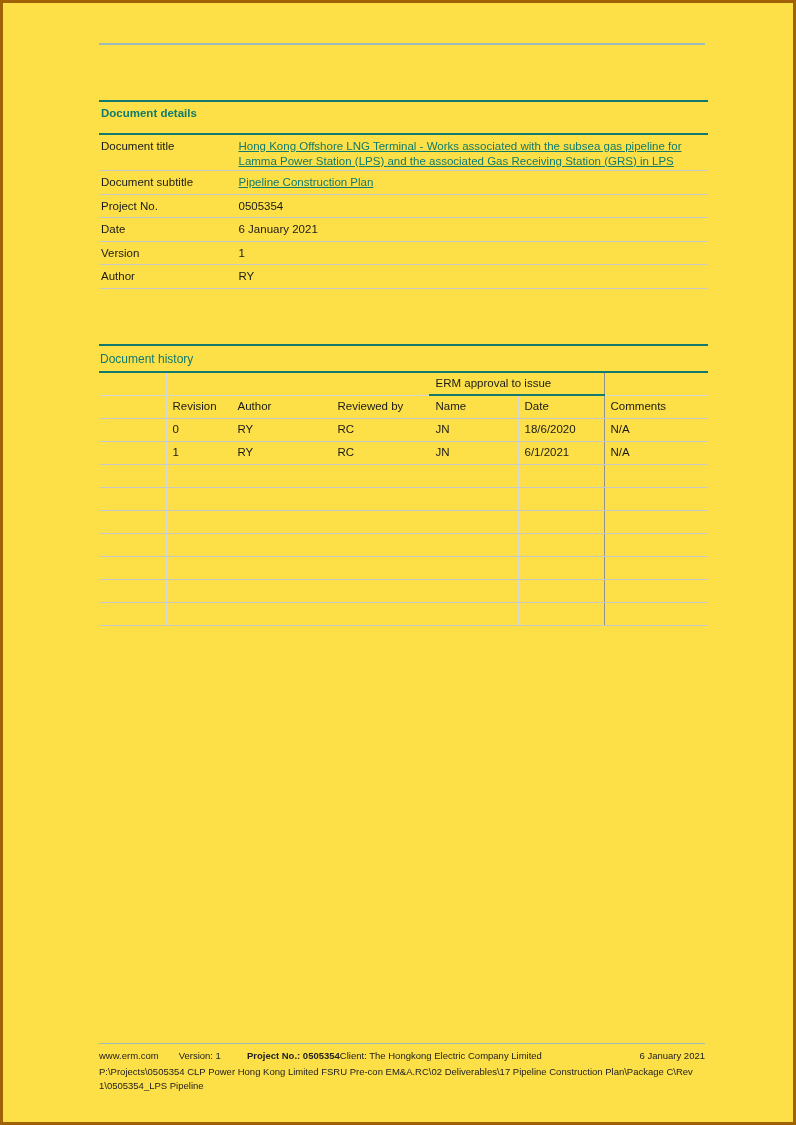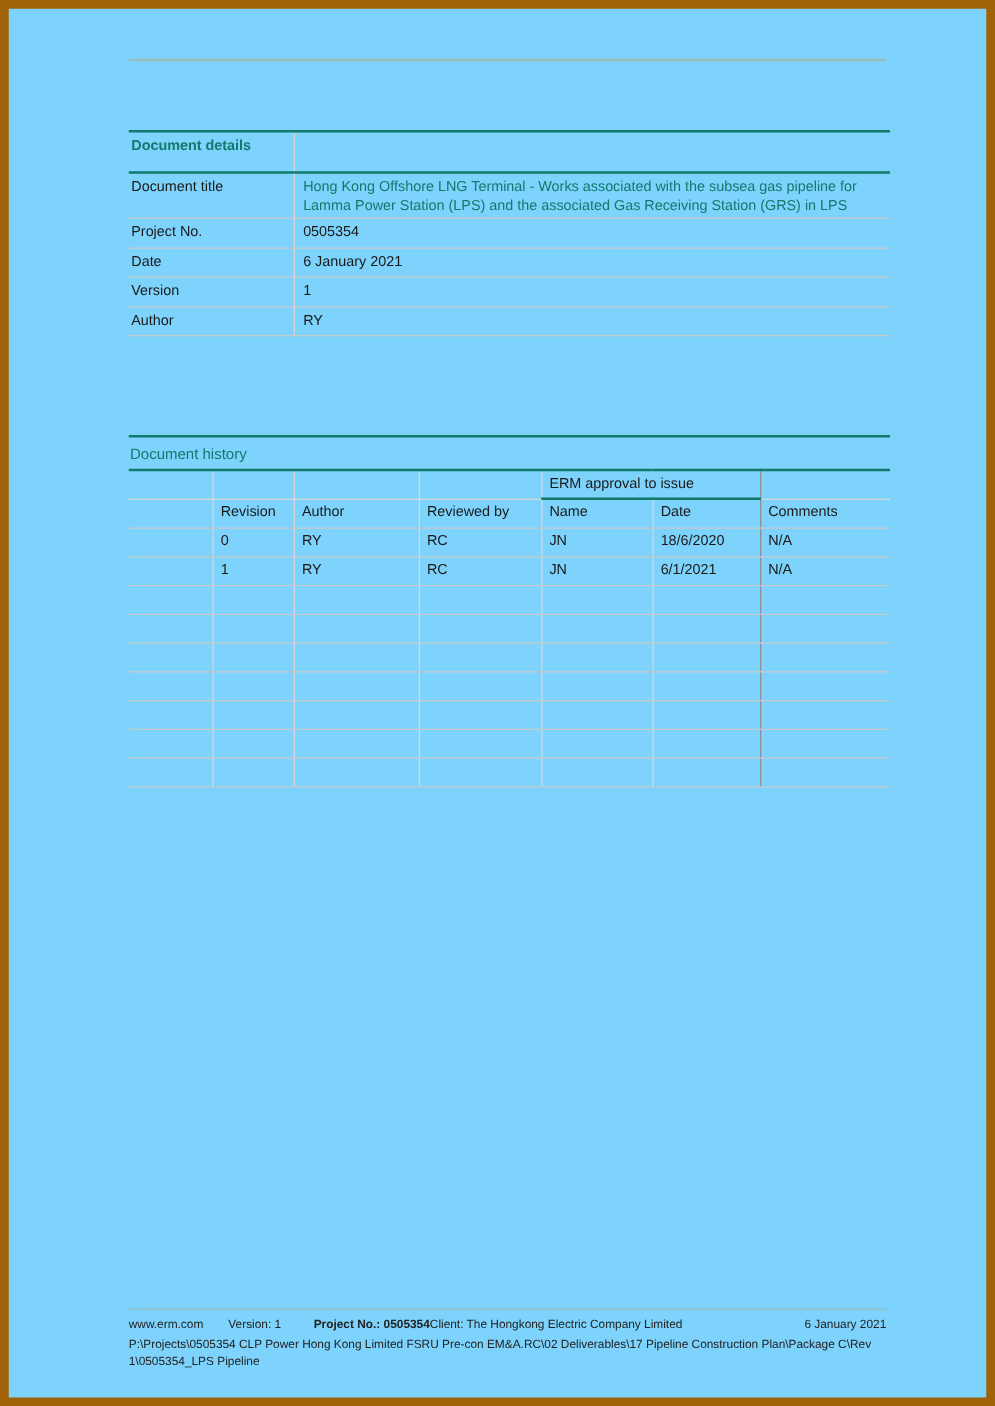--- a/index.html
+++ b/index.html
@@ -12,40 +12,40 @@
     --ink:#1a1a1a;
   }
   *{box-sizing:border-box;margin:0;padding:0;}
   html,body{background:#fff;}
   body{
     width:796px;height:1125px;position:relative;
     font-family:"Liberation Sans","DejaVu Sans",sans-serif;
     color:var(--ink);
   }
   .page{
-    position:absolute;inset:0;background:#7dd3fc;
-    border:7px solid #a16207;
+    position:absolute;inset:0;background:#fde047;
+    border:3px solid #a16207;
   }
   .top-rule{
     position:absolute;left:96px;top:40px;width:606px;height:2px;
     background:var(--rule-light);
   }
 
   
   .details-wrap{position:absolute;left:96px;top:97px;width:609px;}
   table{border-collapse:collapse;table-layout:fixed;width:609px;}
   td{vertical-align:top;overflow:hidden;}
 
   .details-table{border-top:2px solid var(--teal);}
   .details-table .d-label{width:132px;border-right:1px solid var(--vline);padding:4px 4px 2px 2px;}
   .details-table .d-value{width:477px;padding:4px 6px 2px 7px;}
   .details-table td{font-size:11.5px;line-height:14.5px;border-bottom:1px solid var(--hline);height:23.5px;}
   .details-table thead td{border-bottom:2px solid var(--teal);height:33px;}
   .d-header{color:var(--teal);font-weight:bold;font-size:12px;padding-top:7px;}
-  .details-table tr.val-teal .d-value{color:var(--teal);}
+  .details-table tr.val-teal .d-value{color:var(--teal);text-decoration:underline;}
   .details-table tr.row-title td{height:35px;}
 
   
   .history{position:absolute;left:96px;top:341px;width:609px;}
   .history-rule{width:609px;height:2px;background:var(--teal);}
   .history-title{color:var(--teal);font-size:12px;line-height:14px;margin:6px 0 5px 1px;}
   .history-table{border-top:2px solid var(--teal);border-bottom:1px solid var(--tbl-bottom);}
   .history-table td{
     font-size:11.5px;line-height:14px;height:23px;
     padding:3px 5px 2px 6px;
@@ -85,20 +85,24 @@
       <thead>
         <tr>
           <td class="d-label d-header">Document details</td>
           <td class="d-value"></td>
         </tr>
       </thead>
       <tbody>
           <tr class="val-teal row-title">
             <td class="d-label">Document title</td>
             <td class="d-value">Hong Kong Offshore LNG Terminal - Works associated with the subsea gas pipeline for Lamma Power Station (LPS) and the associated Gas Receiving Station (GRS) in LPS</td>
+          </tr>
+          <tr class="val-teal">
+            <td class="d-label">Document subtitle</td>
+            <td class="d-value">Pipeline Construction Plan</td>
           </tr>
           <tr>
             <td class="d-label">Project No.</td>
             <td class="d-value">0505354</td>
           </tr>
           <tr>
             <td class="d-label">Date</td>
             <td class="d-value">6 January 2021</td>
           </tr>
           <tr>

